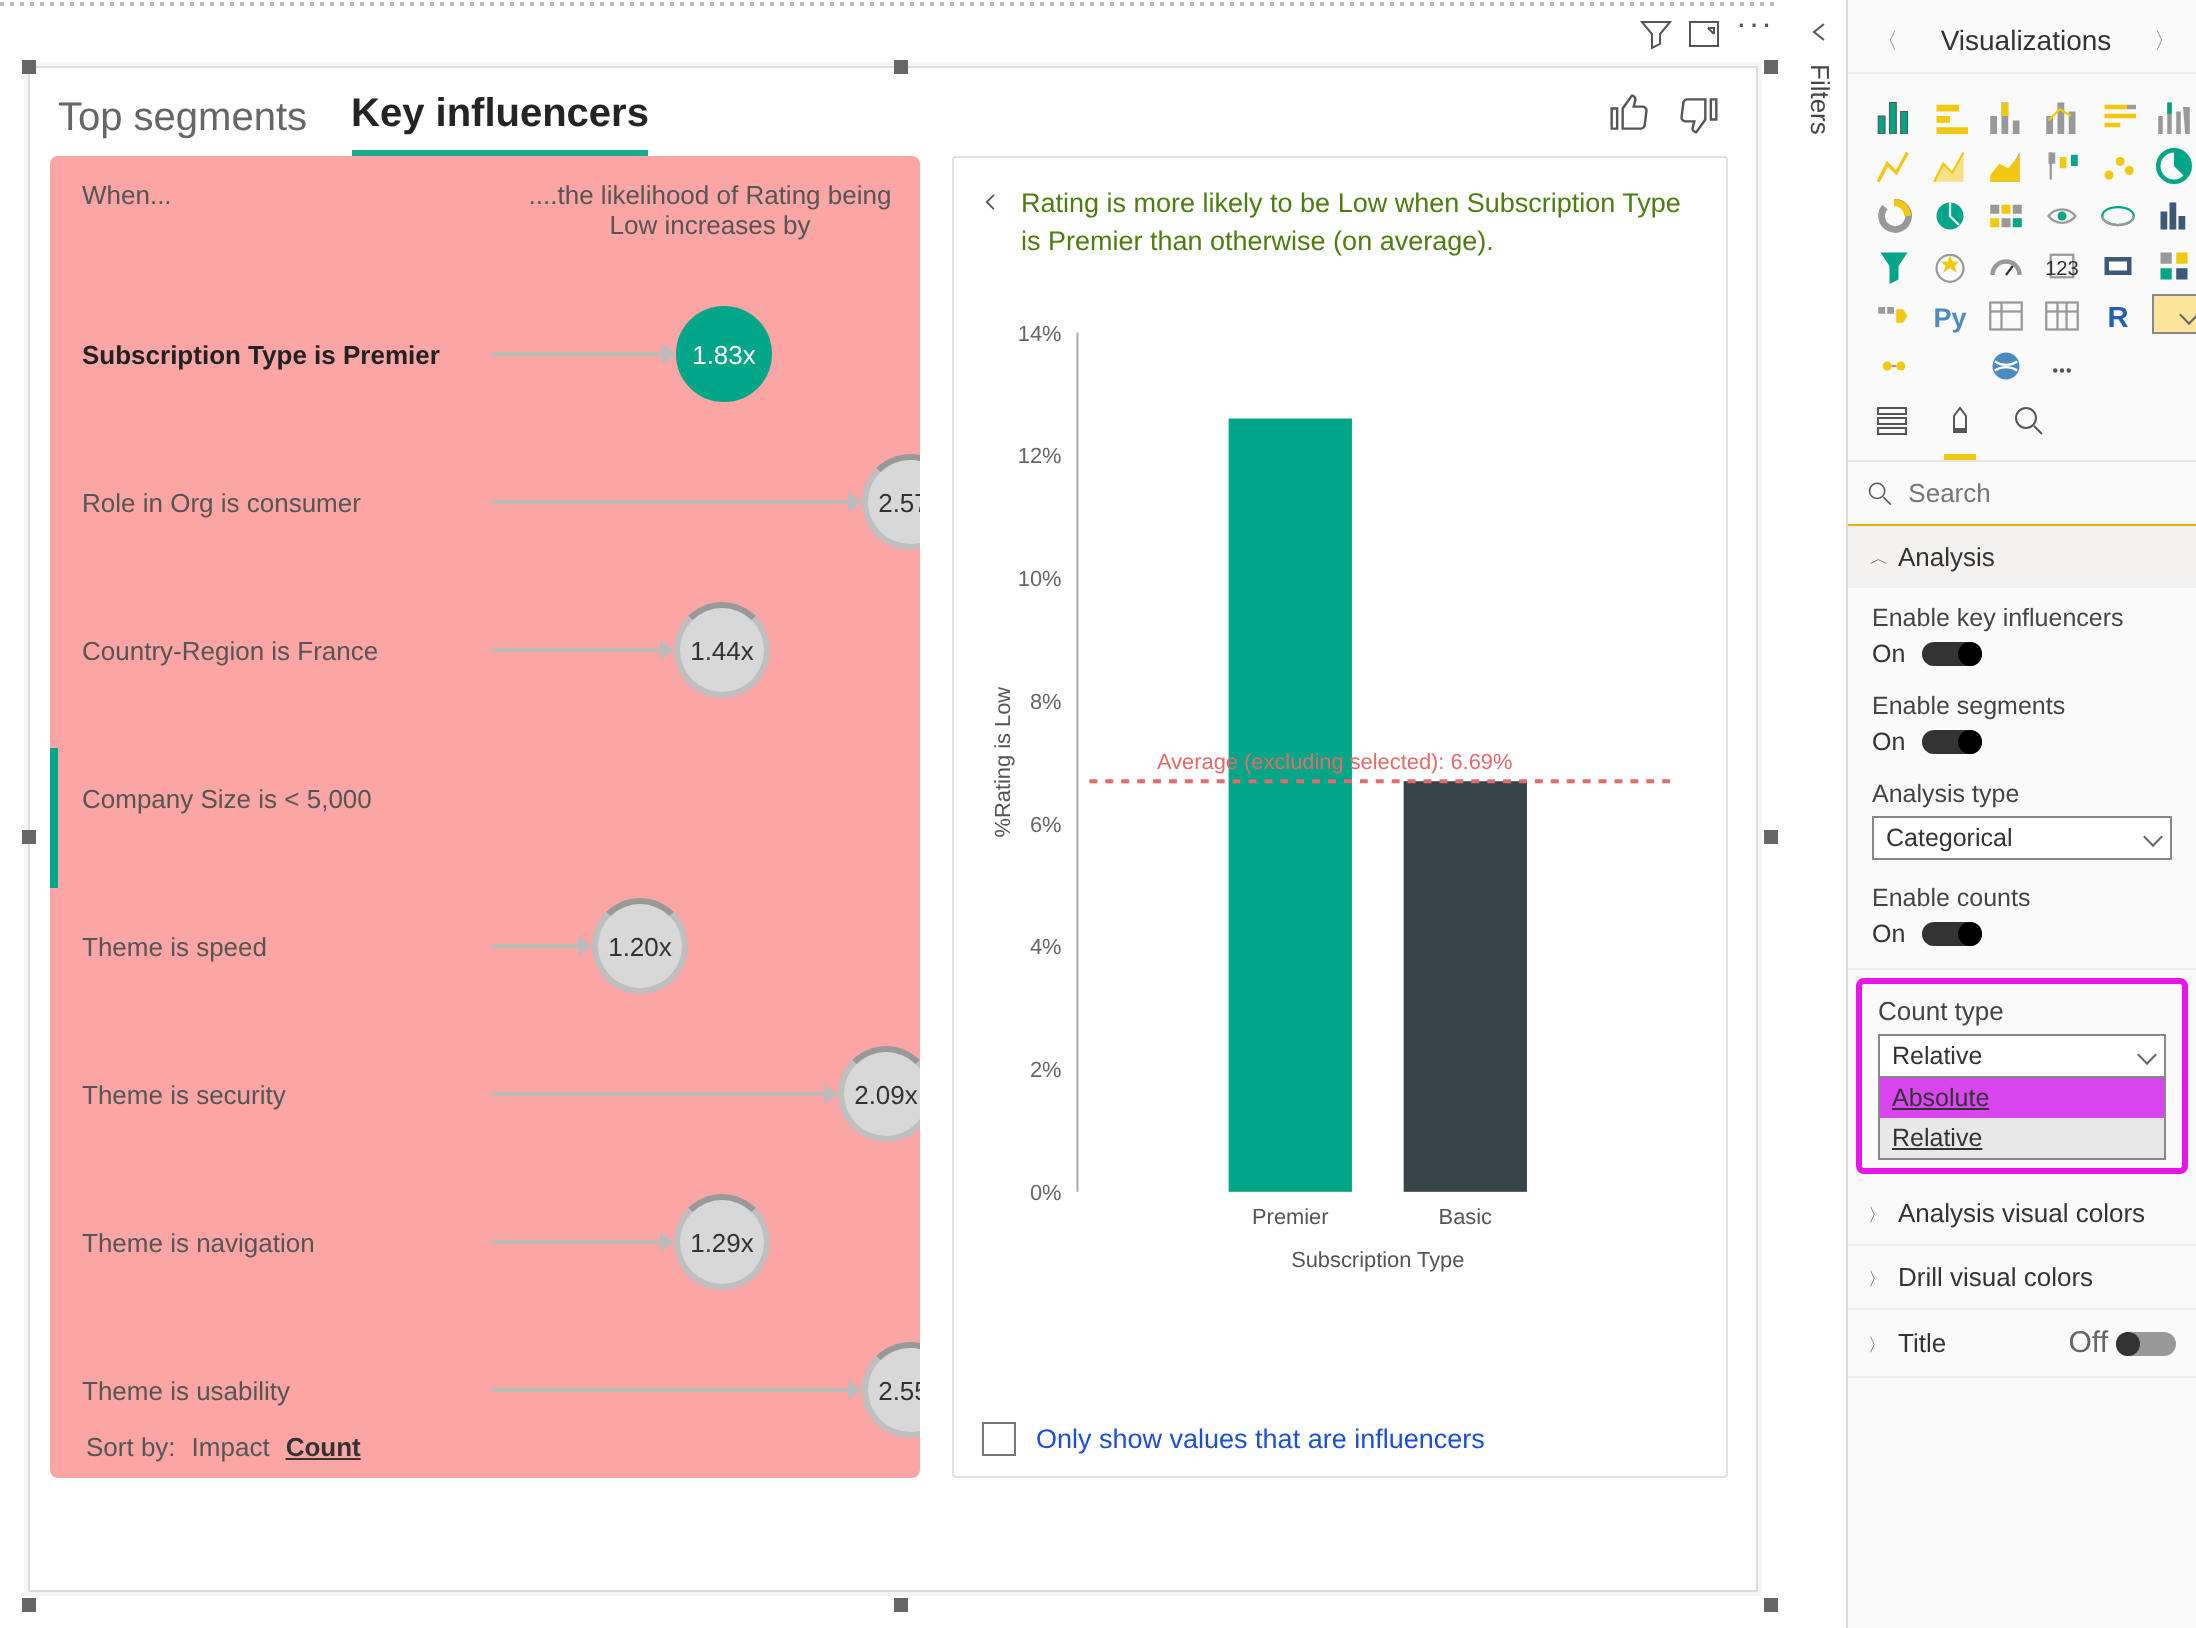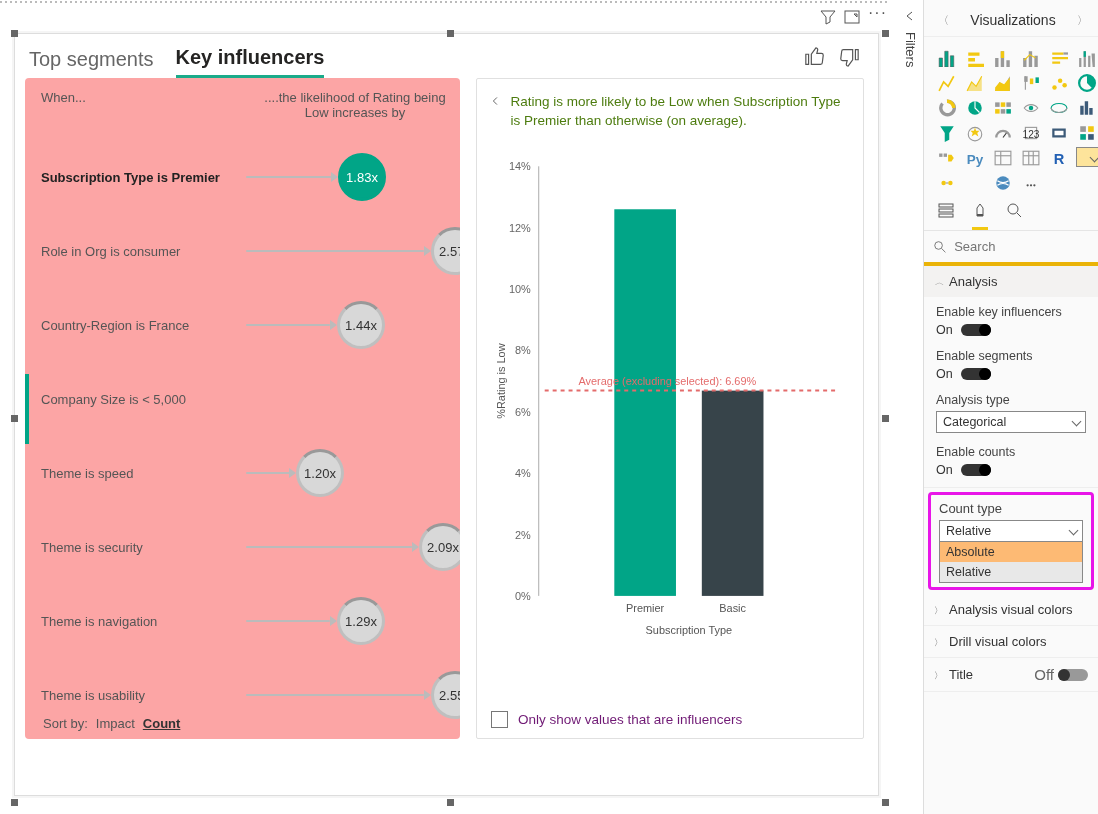--- a/index.html
+++ b/index.html
@@ -43,56 +43,56 @@
   .sortby { position: absolute; bottom: 8px; left: 18px; font-size: 13px; color: #555; display: flex; gap: 8px; align-items: center;}
   .sortby .lnk { cursor: pointer; }
   .sortby .lnk.active { text-decoration: underline; font-weight: 600; color: #333;}
   
   .right-panel { width: 388px; border: 1px solid #e0e0e0; border-radius: 2px; padding: 14px 14px 10px 14px; display: flex; flex-direction: column; }
   .rp-head { display: flex; gap: 10px; }
   .rp-back { cursor: pointer; color: #555;}
   .rp-title { font-size: 13.5px; color: #4d7c0f; line-height: 1.4; }
   .chart-wrap { flex: 1; position: relative; margin-top: 24px; }
   .chart-svg { width: 100%; height: 490px; }
-  .chk-row { display: flex; align-items: center; gap: 10px; font-size: 13.5px; color: #701a75; margin-top: 4px;}
+  .chk-row { display: flex; align-items: center; gap: 10px; font-size: 13.5px; color: #1d4ed8; margin-top: 4px;}
   .chk { width: 17px; height: 17px; border: 1.5px solid #777; cursor: pointer; }
 
   
   .filters-tab { position: absolute; top: 10px; left: 902px; width: 16px; display: flex; flex-direction: column; align-items: center; gap: 10px; }
   .filters-tab .lbl { writing-mode: vertical-lr; font-size: 13px; color: #444; }
   
   .viz-pane { position: absolute; top: 0; right: 0; width: 175px; height: 814px; border-left: 1px solid #ddd; background: #fafafa; }
   .viz-pane-hd { display: flex; align-items: center; justify-content: space-between; padding: 12px 10px 8px 14px; border-bottom: 1px solid #eee;}
   .viz-pane-hd .chev { cursor: pointer; color: #888; font-size: 11px;}
   .viz-pane-hd .ttl { font-size: 14px; color: #333; }
   .gal { display: grid; grid-template-columns: repeat(6, 22px); gap: 5px 6px; padding: 10px 10px 6px 12px; }
   .gal .g { width: 22px; height: 20px; cursor: pointer; display:flex; align-items:flex-end; justify-content:center; }
   .gal .g svg { width:20px; height:18px;}
   .gal .g.sel { background: #fde49b; }
   
   .pane-tabs { display: flex; gap: 18px; padding: 4px 0 0 14px; border-bottom: 1px solid #e5e5e5;}
   .pane-tabs .pt { padding-bottom: 6px; cursor: pointer; color:#555;}
   .pane-tabs .pt.active { border-bottom: 3px solid #f2c811; }
   
-  .search-row { display: flex; align-items: flex-end; gap: 8px; padding: 8px 10px; border-bottom: 4px solid #eab308; }
+  .search-row { display: flex; align-items: flex-end; gap: 8px; padding: 8px 10px; border-bottom: 1px solid #eab308; }
   .search-row input { border: none; background: none; outline: none; font-size: 13px; width: 100%; }
   
   .accordion { border-bottom: 1px solid #eee; }
   .acc-hd { display: flex; align-items: center; gap: 6px; padding: 8px 10px; font-size: 13px; color: #333; cursor: pointer; background: #f3f2f1;}
   .acc-hd .ch { font-size: 9px; color: #666; }
   .acc-body { padding: 8px 12px 10px 12px; display: flex; flex-direction: column; gap: 12px; font-size: 12.5px; color: #333; }
   .prop-label { color: #444; margin-bottom: 4px;}
   .toggle-row { display: flex; align-items: center; gap: 8px; }
   .toggle { width: 30px; height: 12px; background: #333; border-radius: 6px; position: relative; cursor: pointer;}
   .toggle::after { content: ""; position: absolute; width: 12px; height: 12px; border-radius: 50%; background: #000; top: 0; right: 0;}
   .toggle.off { background: #999; }
   .toggle.off::after { right: auto; left: 0; background: #333;}
   .sel { border: 1px solid #888; padding: 3px 20px 3px 6px; position: relative; cursor: pointer; background: #fff; font-size:12.5px;}
   .sel::after { content: ""; position: absolute; right:5px; top:6px; border-left: 1px solid #666; border-bottom: 1px solid #666; width:6px; height:6px; transform:rotate(-45deg);}
-  .sel-list { border: 1px solid #888; border-top:none; background:#fdba74;}
+  .sel-list { border: 1px solid #888; border-top:none; background:#d946ef;text-decoration:underline;}
   .sel-list .opt { padding: 3px 6px; font-size:12.5px; cursor:pointer;}
   .sel-list .opt.h { background: #e8e8e8; }
   
   .highlight-box { border: 3px solid #e815e8; border-radius: 4px; margin: 4px; padding: 6px 8px 4px 8px;}
   
   .collapsed { display:flex; justify-content:space-between; align-items:center; padding: 8px 10px; border-bottom:1px solid #eee; font-size:13px; cursor:pointer;}
   .collapsed .ch { font-size: 9px; color:#666; }
   .off-lbl { font-size: 15px; color: #666; }
 
   .sel-markers { position:absolute; }

